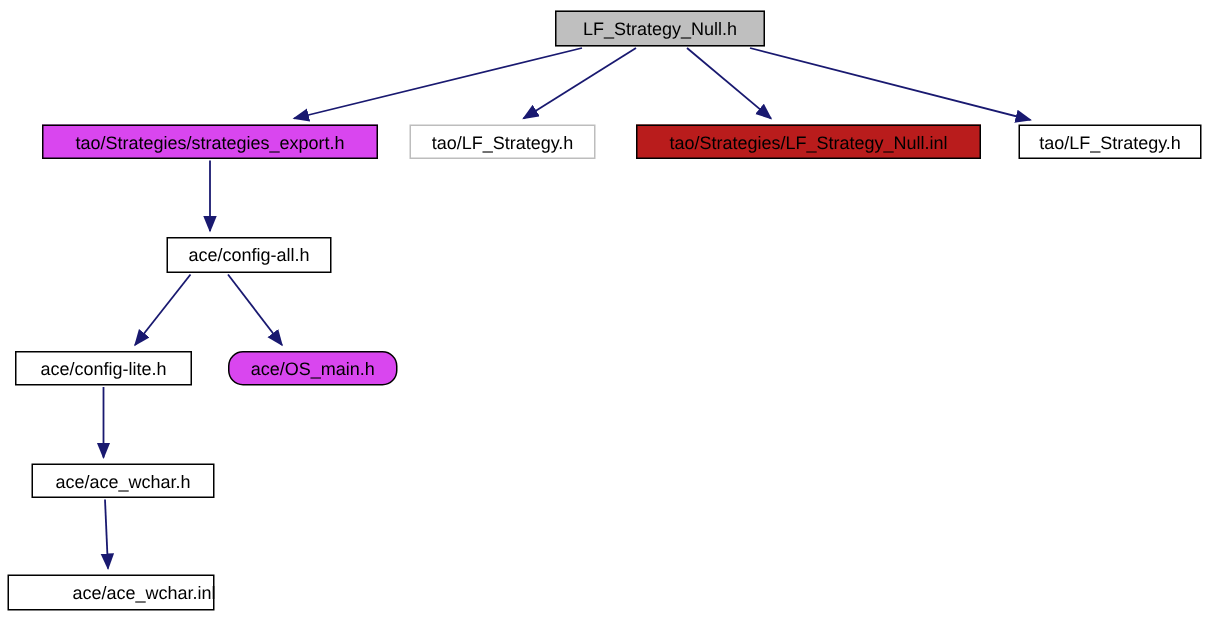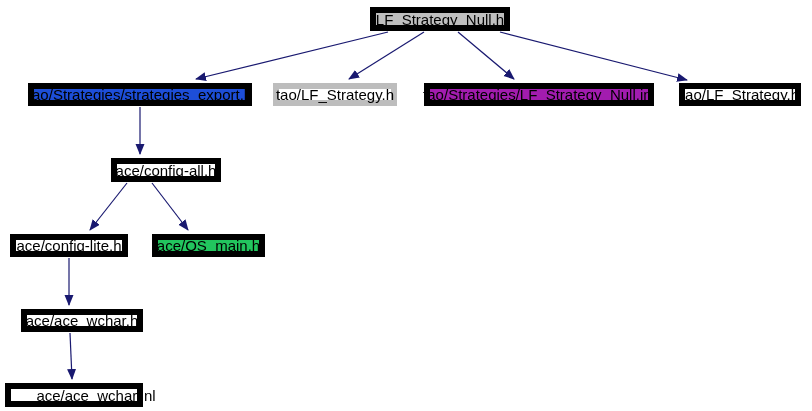--- a/index.html
+++ b/index.html
@@ -19,26 +19,26 @@
     position: absolute;
     left: 0;
     top: 0;
     width: 812px;
     height: 411px;
     pointer-events: none;
   }
   .node {
     position: absolute;
     box-sizing: border-box;
-    border: 6px solid #6d28d9;
+    border: 1px solid #6d28d9;
     background: #ffffff;
     display: flex;
     align-items: center;
     justify-content: center;
-    font-size: 15px;
+    font-size: 12px;
     color: #000000;
     white-space: nowrap;
     cursor: default;
     line-height: 1;
   }
 </style>
 </head>
 <body>
 
 <div class="canvas">
@@ -55,23 +55,23 @@
         <line x1="500" y1="32" x2="687" y2="80" stroke="#191970" stroke-width="1.2" marker-end="url(#arrowhead)"></line>
         <line x1="140" y1="107" x2="140" y2="154" stroke="#191970" stroke-width="1.2" marker-end="url(#arrowhead)"></line>
         <line x1="127" y1="183" x2="90" y2="230" stroke="#191970" stroke-width="1.2" marker-end="url(#arrowhead)"></line>
         <line x1="152" y1="183" x2="188" y2="230" stroke="#191970" stroke-width="1.2" marker-end="url(#arrowhead)"></line>
         <line x1="69" y1="258" x2="69" y2="305" stroke="#191970" stroke-width="1.2" marker-end="url(#arrowhead)"></line>
         <line x1="70" y1="333" x2="72" y2="379" stroke="#191970" stroke-width="1.2" marker-end="url(#arrowhead)"></line>
       </g>
   </svg>
   <div>
       <div class="node" style="left: 370px; top: 7px; width: 140px; height: 24px; background: rgb(191, 191, 191); border-color: rgb(0, 0, 0);">LF_Strategy_Null.h</div>
-      <div class="node" style="left: 28px; top: 83px; width: 224px; height: 23px; background: #1d4ed8; border-color: rgb(0, 0, 0); cursor: pointer;">tao/Strategies/strategies_export.h</div>
+      <div class="node" style="left: 28px; top: 83px; width: 224px; height: 23px; background: #d946ef; border-color: rgb(0, 0, 0); cursor: pointer;">tao/Strategies/strategies_export.h</div>
       <div class="node" style="left: 273px; top: 83px; width: 124px; height: 23px; background: rgb(255, 255, 255); border-color: rgb(189, 189, 189);">tao/LF_Strategy.h</div>
-      <div class="node" style="left: 424px; top: 83px; width: 230px; height: 23px; background: #a21caf; border-color: rgb(0, 0, 0); cursor: pointer;">tao/Strategies/LF_Strategy_Null.inl</div>
+      <div class="node" style="left: 424px; top: 83px; width: 230px; height: 23px; background: #b91c1c; border-color: rgb(0, 0, 0); cursor: pointer;">tao/Strategies/LF_Strategy_Null.inl</div>
       <div class="node" style="left: 679px; top: 83px; width: 122px; height: 23px; background: rgb(255, 255, 255); border-color: rgb(0, 0, 0); cursor: pointer;">tao/LF_Strategy.h</div>
       <div class="node" style="left: 85px; top: 158px; width: 110px; height: 24px; background: rgb(255, 255, 255); border-color: rgb(0, 0, 0); cursor: pointer; margin-left: 26px;">ace/config-all.h</div>
       <div class="node" style="left: 10px; top: 234px; width: 118px; height: 23px; background: rgb(255, 255, 255); border-color: rgb(0, 0, 0); cursor: pointer; text-align: center;">ace/config-lite.h</div>
-      <div class="node" style="left: 152px; top: 234px; width: 113px; height: 23px; background: #22c55e; border-color: rgb(0, 0, 0); cursor: pointer;">ace/OS_main.h</div>
+      <div class="node" style="left: 152px; top: 234px; width: 113px; height: 23px; background: #d946ef; border-color: rgb(0, 0, 0); cursor: pointer; border-radius: 10px;">ace/OS_main.h</div>
       <div class="node" style="left: 8px; top: 309px; width: 122px; height: 23px; background: rgb(255, 255, 255); border-color: rgb(0, 0, 0); cursor: pointer; margin-left: 13px;">ace/ace_wchar.h</div>
       <div class="node" style="left: 5px; top: 383px; width: 138px; height: 24px; background: rgb(255, 255, 255); border-color: rgb(0, 0, 0); cursor: pointer; padding-left: 44px;">ace/ace_wchar.inl</div>
     </div>
 </div>
 
 </body></html>

